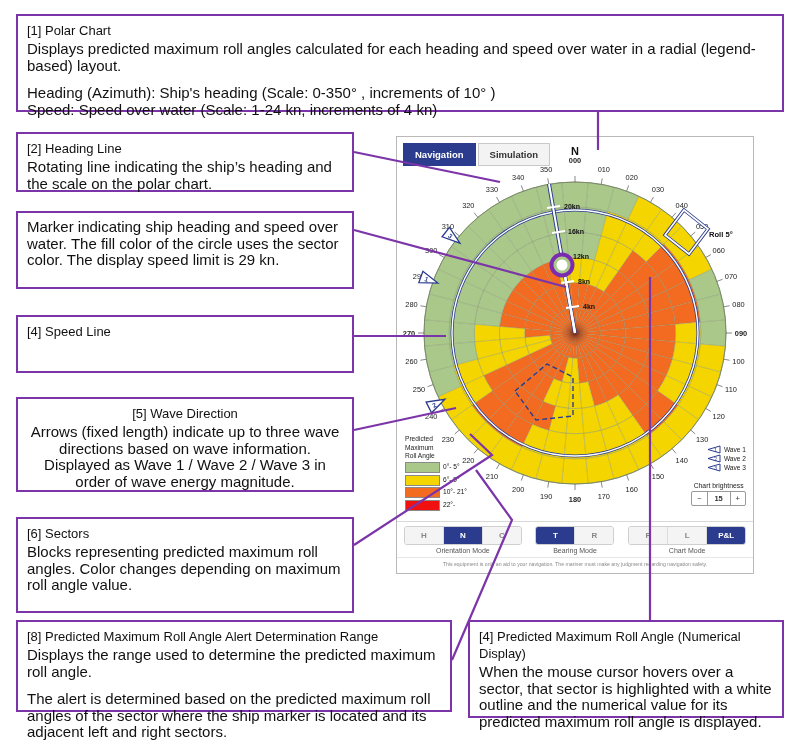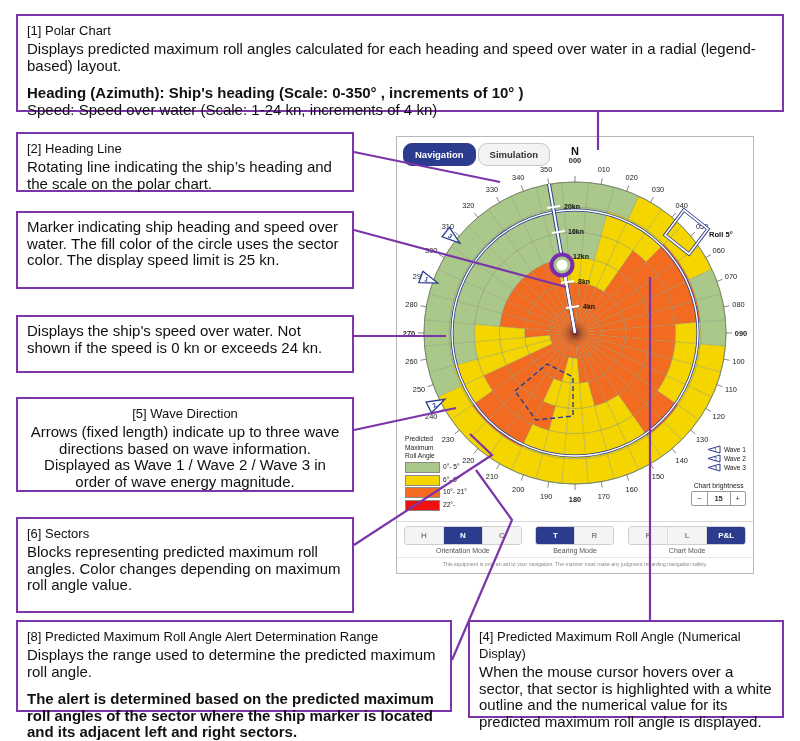--- a/index.html
+++ b/index.html
@@ -5,32 +5,32 @@
   html,body{margin:0;padding:0;background:#fff;}
   body{width:800px;height:741px;position:relative;
        font-family:"Liberation Sans","DejaVu Sans",sans-serif;
        color:#111;overflow:hidden;}
 
   
   .note{position:absolute;box-sizing:border-box;border:2px solid #7b35a8;
         background:#fff;padding:6px 9px;z-index:6;}
   .note .ttl{font-size:13px;line-height:17px;margin:0 0 2px 0;}
   .note p{margin:0;font-size:15px;line-height:16.5px;}
-  .note p.gap{margin-top:11px;font-weight:bold;}
+  .note p.gap{margin-top:11px;}
 
   
   .lead{position:absolute;z-index:5;pointer-events:none;}
 
   
   #app{position:absolute;left:396px;top:136px;width:356px;height:436px;
        background:#fff;border:1px solid #b9b9b9;z-index:4;overflow:hidden;}
 
   .tabbar{position:absolute;left:6px;top:6px;display:flex;gap:2px;z-index:20;}
   .tab{font-size:9.5px;font-weight:bold;padding:5px 11px;border:1px solid #c9c9c9;
-       background:#f3f3f3;color:#333;border-radius:9px;}
+       background:#f3f3f3;color:#333;border-radius:0;}
   .tab.active{background:#2b3c8f;color:#fff;border-color:#2b3c8f;}
 
   #chartwrap{position:absolute;left:0;top:0;width:356px;height:384px;}
   #chartwrap svg{display:block;}
 
   
   .leg{position:absolute;left:8px;top:298px;font-size:6.6px;line-height:8.6px;z-index:15;}
   .leg .lh{color:#222;}
   .leg .row{display:flex;align-items:center;gap:3px;margin-top:1.5px;}
   .leg .sw{width:33px;height:9px;border:1px solid #8a8a8a;}
@@ -71,25 +71,25 @@
   <p class="gap">Heading (Azimuth): Ship's heading (Scale: 0-350° , increments of 10° )</p>
   <p>Speed: Speed over water (Scale: 1-24 kn, increments of 4 kn)</p>
 </div>
 
 <div class="note" id="n2" style="left:16px;top:132px;width:338px;height:60px;">
   <div class="ttl">[2] Heading Line</div>
   <p>Rotating line indicating the ship’s heading and the scale on the polar chart.</p>
 </div>
 
 <div class="note" id="n3" style="left:16px;top:211px;width:338px;height:78px;">
-  <p>Marker indicating ship heading and speed over water. The fill color of the circle uses the sector color. The display speed limit is 25 kn.</p>
+  <p>Marker indicating ship heading and speed over water. The fill color of the circle uses the sector color. The display speed limit is 29 kn.</p>
 </div>
 
 <div class="note" id="n4" style="left:16px;top:315px;width:338px;height:58px;">
-  <p>Displays the ship's speed over water. Not shown if the speed is 0 kn or exceeds 24 kn.</p>
+  <div class="ttl">[4] Speed Line</div>
 </div>
 
 <div class="note" id="n5" style="left:16px;top:397px;width:338px;height:95px;text-align:center;">
   <div class="ttl">[5] Wave Direction</div>
   <p>Arrows (fixed length) indicate up to three wave directions based on wave information.</p>
   <p>Displayed as Wave 1 / Wave 2 / Wave 3 in order of wave energy magnitude.</p>
 </div>
 
 <div class="note" id="n6" style="left:16px;top:517px;width:338px;height:96px;">
   <div class="ttl">[6] Sectors</div>

